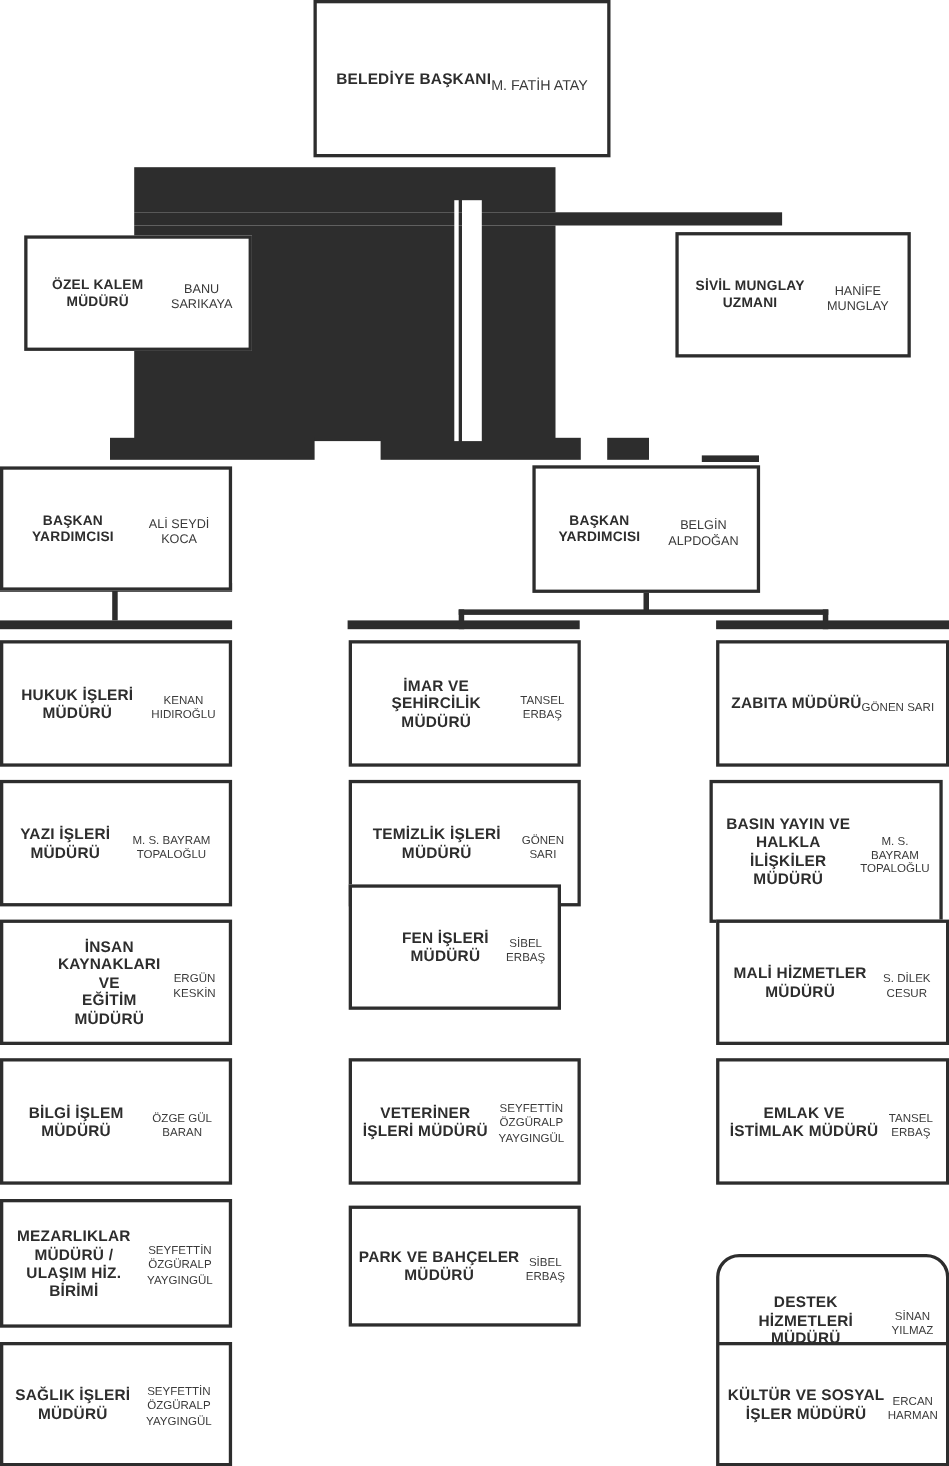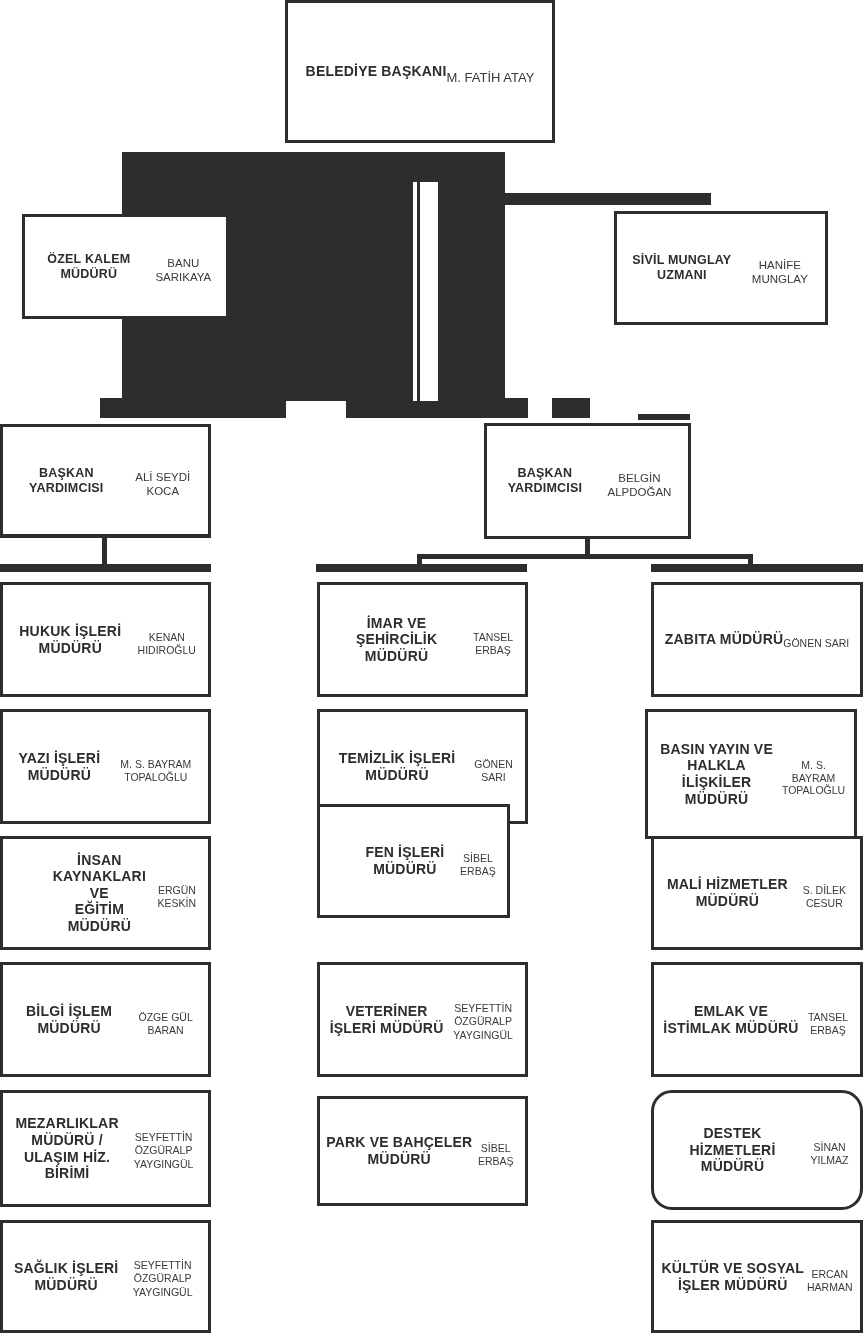--- a/index.html
+++ b/index.html
@@ -185,21 +185,21 @@
     <div class="person">M. S. BAYRAM TOPALOĞLU</div>
   </div>
   <div class="node t-dept" style="left:651px; top:836px; width:212px; height:114px;">
     <div class="title">MALİ HİZMETLER MÜDÜRÜ</div>
     <div class="person">S. DİLEK CESUR</div>
   </div>
   <div class="node t-dept" style="left:651px; top:962px; width:212px; height:115px;">
     <div class="title">EMLAK VE İSTİMLAK MÜDÜRÜ</div>
     <div class="person">TANSEL ERBAŞ</div>
   </div>
-  <div class="node t-dept" style="left:651px; top:1090px; width:212px; height:120px;border-radius:21px;">
+  <div class="node t-dept" style="left:651px; top:1140px; width:212px; height:120px;border-radius:21px;">
     <div class="title">DESTEK HİZMETLERİ MÜDÜRÜ</div>
     <div class="person">SİNAN YILMAZ</div>
   </div>
   <div class="node t-dept" style="left:651px; top:1220px; width:212px; height:113px;">
     <div class="title">KÜLTÜR VE SOSYAL İŞLER MÜDÜRÜ</div>
     <div class="person">ERCAN HARMAN</div>
   </div>
 
 </div>
 

